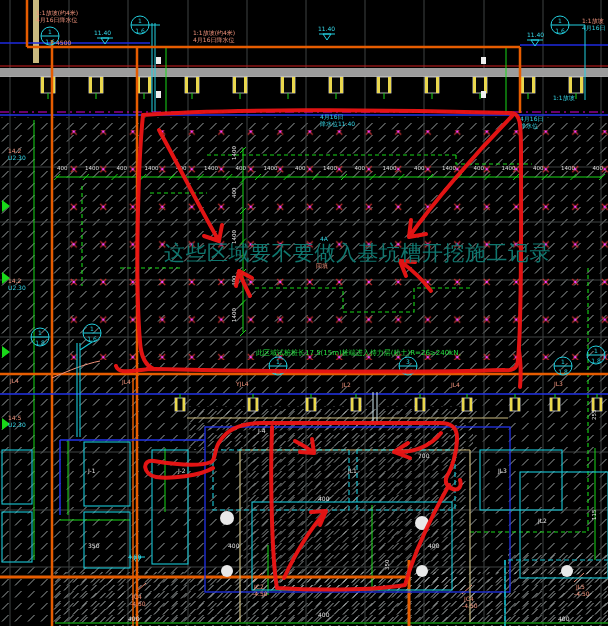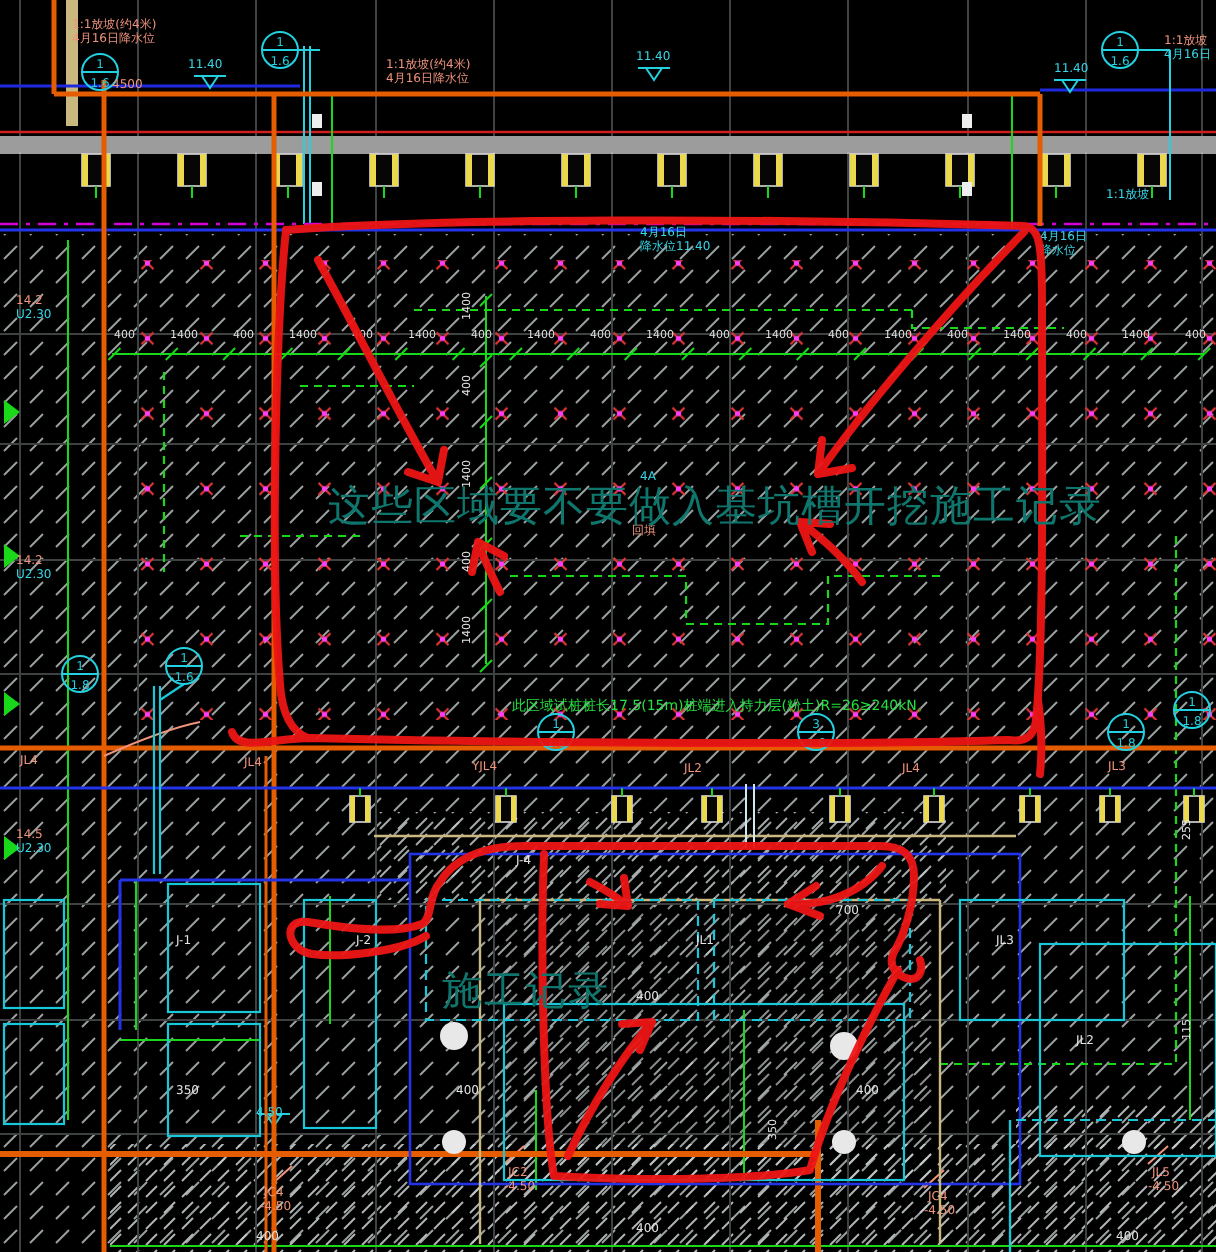--- a/index.html
+++ b/index.html
@@ -388,14 +388,13 @@
       </g>
       <g>
         <path d="M284,578 C296,552 312,527 326,511 M326,511 l-15,1 M326,511 l-6,14"></path>
         <path d="M295,441 C303,445 309,449 314,453 M314,453 l-14,-1 M314,453 l-2,-14"></path>
         <path d="M441,433 C430,447 412,453 394,452 M394,452 l16,6 M394,452 l14,-9"></path>
       </g>
     </g>
   </svg>
 
   <div id="ann-upper" class="ann">这些区域要不要做入基坑槽开挖施工记录</div>
-  <div id="ann-lower2" class="ann">施工记录</div>
 </div>
 
 </body></html>

